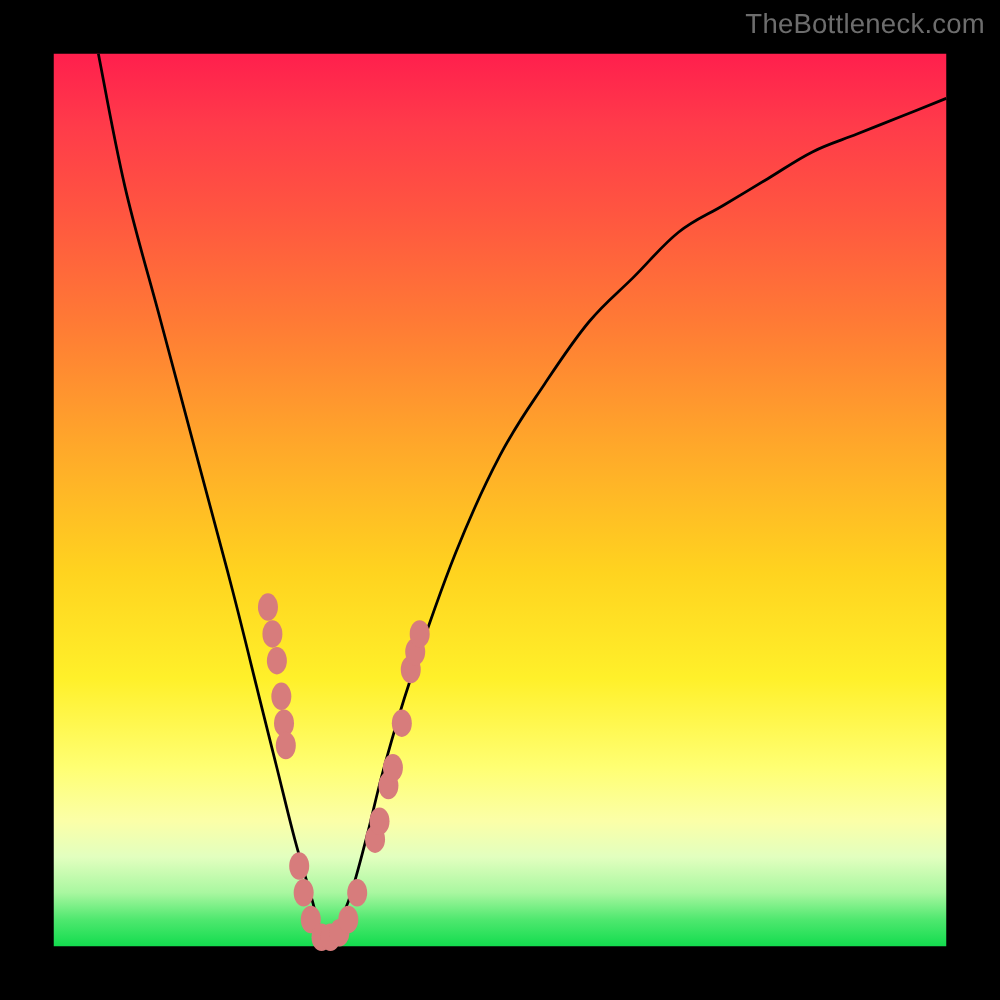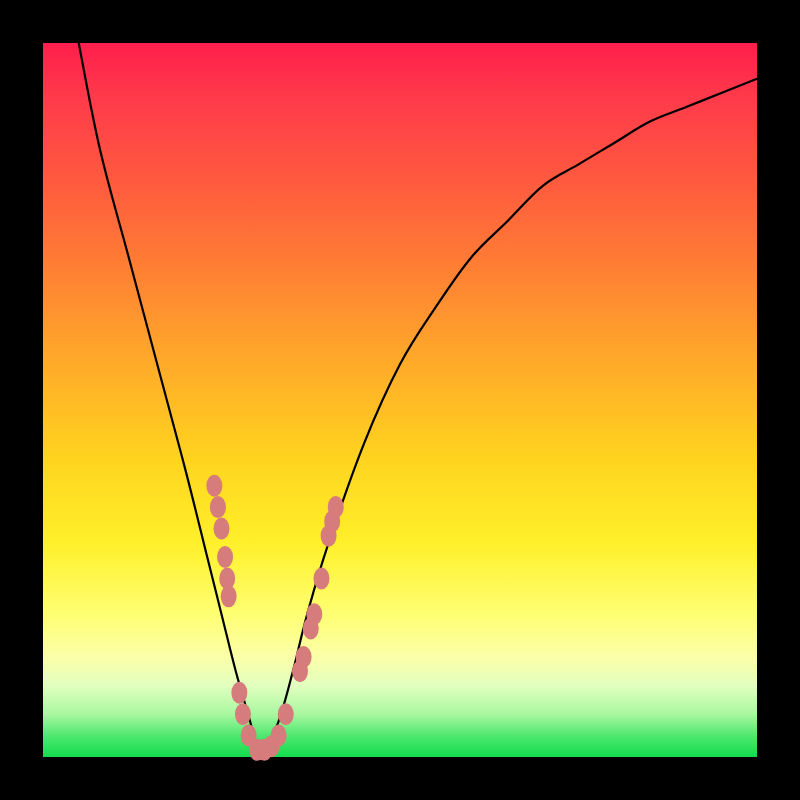--- a/index.html
+++ b/index.html
@@ -56,20 +56,21 @@
     width: 714px;
     height: 714px;
     overflow: visible;
   }
 </style>
 </head>
 <body>
 
 <div class="frame">
 
+  <div class="watermark">TheBottleneck.com</div>
 
   <div class="plot-area">
     <svg class="curve" viewBox="0 0 714 714" preserveAspectRatio="none">
       <path id="curve-path" fill="none" stroke="#000000" stroke-width="2.2" d="M 35.7 0 C 39.555600000000005 19.278000000000002, 48.12360000000001 68.54400000000001, 57.120000000000005 107.10000000000002 C 66.1164 145.65600000000003, 75.3984 175.64400000000006, 85.67999999999999 214.20000000000005 C 95.96159999999999 252.75600000000003, 103.95840000000001 282.74399999999997, 114.24000000000001 321.29999999999995 C 124.5216 359.85599999999994, 133.80360000000002 393.6996, 142.8 428.4 C 151.7964 463.1004, 157.794 488.3759999999999, 164.22 514.0799999999999 C 170.646 539.784, 173.3592 550.6368, 178.5 571.2 C 183.6408 591.7632000000001, 187.63920000000002 609.042, 192.78 628.32 C 197.92079999999999 647.5980000000001, 203.20439999999996 664.1628, 207.05999999999997 678.3 C 210.91559999999998 692.4372, 211.62959999999998 701.7192, 214.2 706.86 C 216.7704 712.0008, 217.4844 712.0008, 221.34 706.86 C 225.1956 701.7192, 230.47920000000002 692.4372, 235.62 678.3 C 240.7608 664.1628, 244.75919999999996 647.5980000000001, 249.89999999999998 628.32 C 255.0408 609.042, 257.754 594.3336, 264.18 571.2 C 270.606 548.0664, 275.3184 530.6448, 285.6 499.8 C 295.88160000000005 468.9552, 308.44800000000004 431.96999999999997, 321.3 399.84 C 334.152 367.71, 344.14799999999997 345.71879999999993, 357 321.29999999999995 C 369.85200000000003 296.8812, 379.84800000000007 283.45799999999997, 392.70000000000005 264.18 C 405.552 244.90200000000002, 415.548 229.62240000000006, 428.4 214.20000000000005 C 441.25199999999995 198.77760000000004, 451.24800000000005 191.352, 464.1 178.5 C 476.952 165.648, 486.948 153.08159999999995, 499.79999999999995 142.79999999999995 C 512.6519999999999 132.51839999999996, 522.648 129.0912, 535.5 121.38 C 548.352 113.6688, 558.3480000000001 107.67120000000004, 571.2 99.96000000000004 C 584.052 92.24880000000003, 594.048 84.96599999999997, 606.9 78.53999999999996 C 619.752 72.11399999999996, 629.748 69.40079999999998, 642.6 64.25999999999999 C 655.452 59.1192, 665.448 55.12080000000001, 678.3 49.98000000000002 C 691.1519999999999 44.83920000000003, 707.574 38.27040000000004, 714 35.700000000000045"></path>
       <g id="marker-group">
           <ellipse cx="171.35999999999999" cy="442.68" rx="8" ry="11" fill="#d77c7c"></ellipse>
           <ellipse cx="174.93" cy="464.1" rx="8" ry="11" fill="#d77c7c"></ellipse>
           <ellipse cx="178.5" cy="485.52" rx="8" ry="11" fill="#d77c7c"></ellipse>
           <ellipse cx="182.07" cy="514.0799999999999" rx="8" ry="11" fill="#d77c7c"></ellipse>
           <ellipse cx="184.21200000000002" cy="535.5" rx="8" ry="11" fill="#d77c7c"></ellipse>

